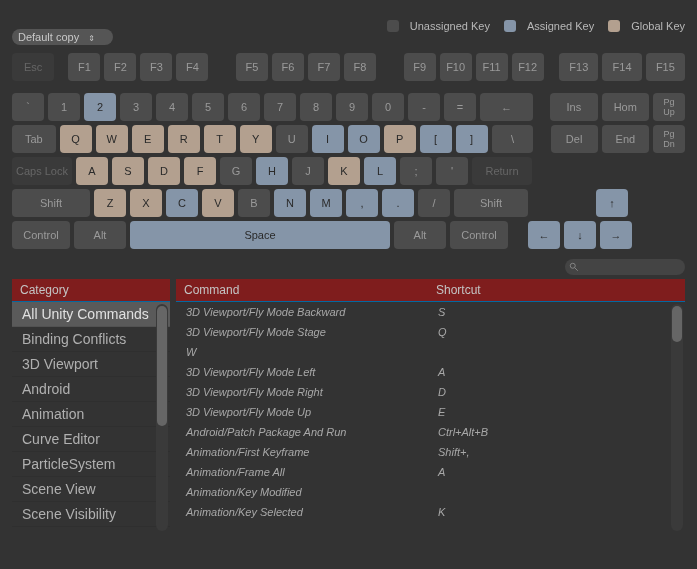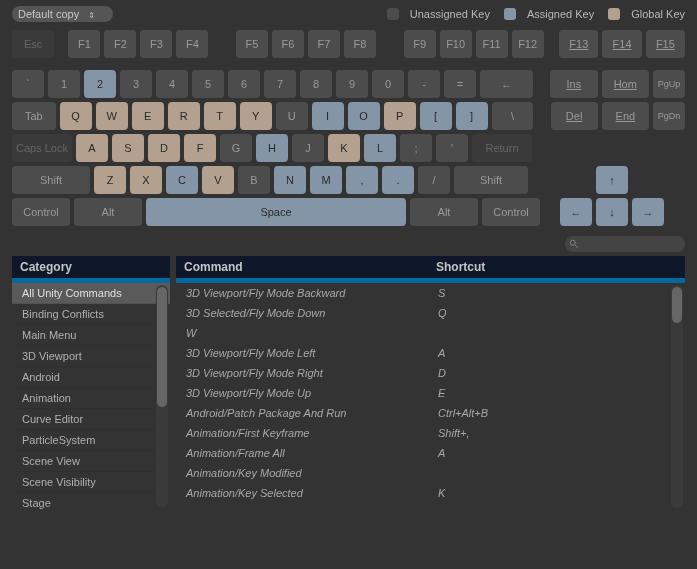--- a/index.html
+++ b/index.html
@@ -20,20 +20,21 @@
     margin-bottom: 8px;
   }
   .profile-select {
     background: #555;
     color: #c8c8c8;
     border: none;
     padding: 2px 18px 2px 6px;
     font-size: 11px;
     border-radius: 8px;
     position: relative;
+    margin-top: 23px;
   }
   .profile-select::after {
     content: "";
     position: absolute;
     right: 4px;
     top: 4px;
     width: 6px;
     height: 8px;
   }
   .spacer { flex: 1; }
@@ -68,25 +69,25 @@
   .k-std { width: 32px; }
   .k-esc { width: 56px; }
   .k-tab { width: 48px; }
   .k-caps { width: 60px; }
   .k-shift { width: 78px; }
   .k-bksp { width: 58px; }
   .k-bslash { width: 46px; }
   .k-return { width: 60px; }
   .k-rshift { width: 74px; }
   .k-ctrl { width: 58px; }
-  .k-alt { width: 68px; }
+  .k-alt { width: 52px; }
   .k-space { width: 260px; }
   .k-arrow { width: 32px; }
-  .k-nav { width: 52px; text-decoration: underline; }
-  .k-nav2 { width: 28px; font-size:9px; line-height:10px; text-align:center; flex-direction:row; }
+  .k-nav { width: 52px; }
+  .k-nav2 { width: 28px; font-size:9px; line-height:10px; text-align:center; flex-direction:column; }
 
   .search-row {
     display: flex;
     justify-content: flex-end;
     margin: 8px 0 4px 0;
   }
   .search {
     background: #444;
     border-radius: 10px;
     width: 120px;
@@ -98,36 +99,36 @@
   .search-icon-svg { width: 10px; height: 10px; fill: #888; }
 
   .tables {
     display: flex;
     gap: 6px;
     height: 254px;
   }
   .cat-col { width: 158px; display: flex; flex-direction: column; }
   .cmd-col { flex: 1; display: flex; }
   .col-head {
-    background: #0f172a;
+    background: #7f1d1d;
     padding: 4px 8px;
-    font-weight: bold;
+    font-weight: normal;
     color: #c4c4c4;
     font-size: 12px;
-    border-bottom: 5px solid #0369a1;
+    border-bottom: 1px solid #0369a1;
   }
   .col-body {
     background: #333;
     flex: 1;
     overflow: hidden;
     position: relative;
   }
   .list-row {
     padding: 4px 10px;
-    font-size: 11px;
+    font-size: 14px;
     color: #b0b0b0;
     border-bottom: 1px solid rgba(0,0,0,0.08);
     white-space: nowrap;
   }
   .list-row.sel { background: #5a5a5a; color: #e0e0e0; }
   .scrollbar {
     position: absolute;
     right: 2px;
     top: 2px;
     bottom: 2px;
@@ -307,21 +308,20 @@
   </div>
 </div>
 
 <div class="tables">
   <div class="cat-col">
     <div class="col-head">Category</div>
     <div class="col-body" id="cat-body">
 
       <div class="list-row sel">All Unity Commands</div>
         <div class="list-row">Binding Conflicts</div>
-        <div class="list-row">Main Menu</div>
         <div class="list-row">3D Viewport</div>
         <div class="list-row">Android</div>
         <div class="list-row">Animation</div>
         <div class="list-row">Curve Editor</div>
         <div class="list-row">ParticleSystem</div>
         <div class="list-row">Scene View</div>
         <div class="list-row">Scene Visibility</div>
         <div class="list-row">Stage</div>
         <div class="scrollbar">
           <div class="scrollbar-thumb" style="height:120px;"></div>
@@ -334,21 +334,21 @@
         <div class="col-head">Command</div>
         <div class="col-head">Shortcut</div>
       </div>
       <div class="cmd-body">
         <div class="cmd-list" id="cmd-body">
             <div class="cmd-row">
               <div class="c">3D Viewport/Fly Mode Backward</div>
               <div class="s">S</div>
             </div>
             <div class="cmd-row">
-              <div class="c">3D Selected/Fly Mode Down</div>
+              <div class="c">3D Viewport/Fly Mode Stage</div>
               <div class="s">Q</div>
             </div>
             <div class="cmd-row">
               <div class="s">W</div>
             </div>
             <div class="cmd-row">
               <div class="c">3D Viewport/Fly Mode Left</div>
               <div class="s">A</div>
             </div>
             <div class="cmd-row">

